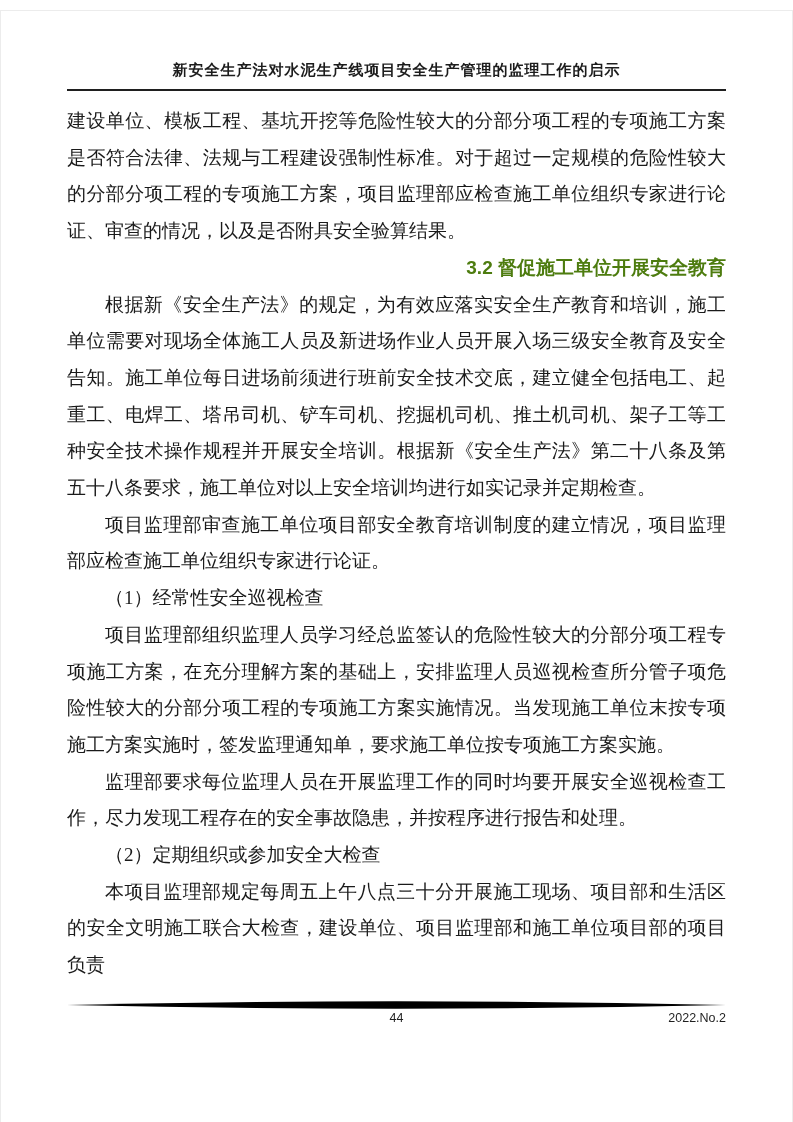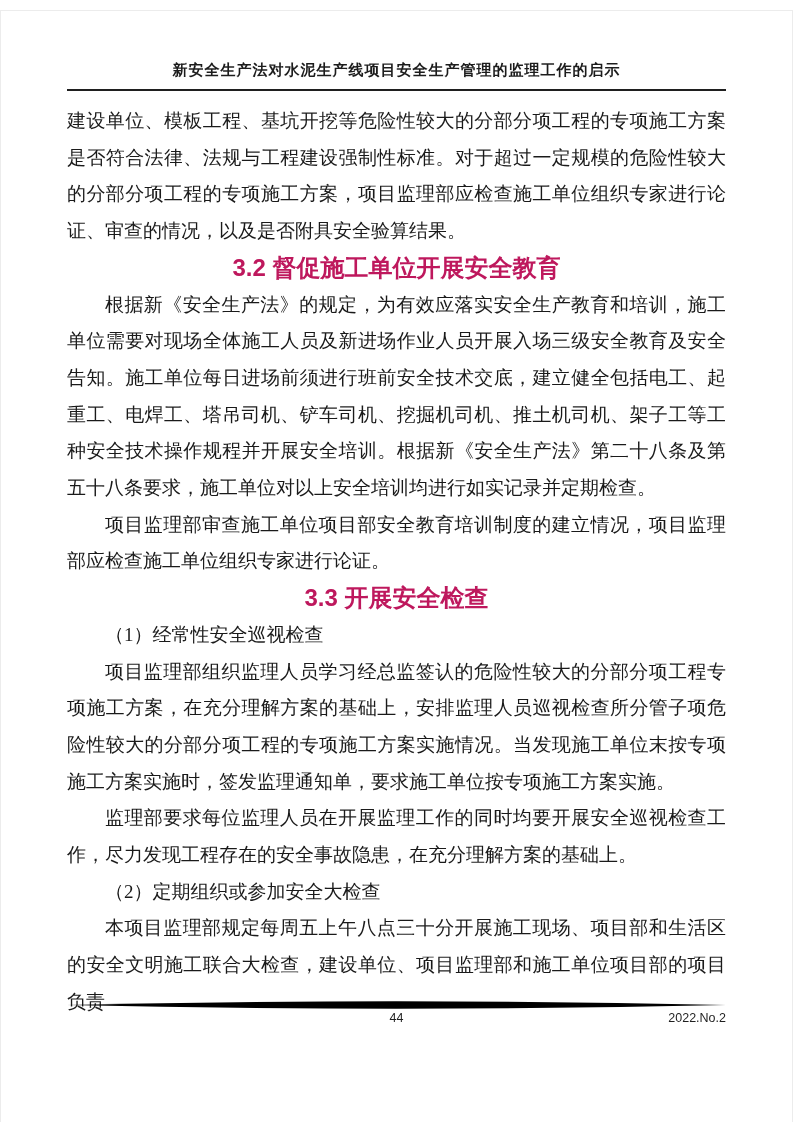--- a/index.html
+++ b/index.html
@@ -49,24 +49,24 @@
   }
   .para {
     margin: 0;
     text-indent: 2em;
   }
   .para.no-indent { text-indent: 0; }
   .heading {
     margin: 0;
     font-family: "Liberation Sans", "DejaVu Sans", sans-serif;
     font-weight: bold;
-    font-size: 24px;
+    font-size: 19px;
     line-height: 36.7px;
-    color: #be185d;
-    text-align: center;
+    color: #4d7c0f;
+    text-align: right;
   }
   .footer {
     position: absolute;
     left: 66px;
     right: 66px;
     top: 990px;
   }
   .footer-divider { display: block; width: 100%; height: 9px; }
   .footer-row {
     position: relative;
@@ -96,24 +96,23 @@
   <div class="header">
     <div class="header-title">新安全生产法对水泥生产线项目安全生产管理的监理工作的启示</div>
     <hr class="header-rule">
   </div>
 
   <div class="main">
     <p class="para no-indent">建设单位、模板工程、基坑开挖等危险性较大的分部分项工程的专项施工方案是否符合法律、法规与工程建设强制性标准。对于超过一定规模的危险性较大的分部分项工程的专项施工方案，项目监理部应检查施工单位组织专家进行论证、审查的情况，以及是否附具安全验算结果。</p>
     <h2 class="heading">3.2 督促施工单位开展安全教育</h2>
     <p class="para">根据新《安全生产法》的规定，为有效应落实安全生产教育和培训，施工单位需要对现场全体施工人员及新进场作业人员开展入场三级安全教育及安全告知。施工单位每日进场前须进行班前安全技术交底，建立健全包括电工、起重工、电焊工、塔吊司机、铲车司机、挖掘机司机、推土机司机、架子工等工种安全技术操作规程并开展安全培训。根据新《安全生产法》第二十八条及第五十八条要求，施工单位对以上安全培训均进行如实记录并定期检查。</p>
     <p class="para">项目监理部审查施工单位项目部安全教育培训制度的建立情况，项目监理部应检查施工单位组织专家进行论证。</p>
-    <h2 class="heading">3.3 开展安全检查</h2>
     <p class="para">（1）经常性安全巡视检查</p>
     <p class="para">项目监理部组织监理人员学习经总监签认的危险性较大的分部分项工程专项施工方案，在充分理解方案的基础上，安排监理人员巡视检查所分管子项危险性较大的分部分项工程的专项施工方案实施情况。当发现施工单位末按专项施工方案实施时，签发监理通知单，要求施工单位按专项施工方案实施。</p>
-    <p class="para">监理部要求每位监理人员在开展监理工作的同时均要开展安全巡视检查工作，尽力发现工程存在的安全事故隐患，在充分理解方案的基础上。</p>
+    <p class="para">监理部要求每位监理人员在开展监理工作的同时均要开展安全巡视检查工作，尽力发现工程存在的安全事故隐患，并按程序进行报告和处理。</p>
     <p class="para">（2）定期组织或参加安全大检查</p>
     <p class="para">本项目监理部规定每周五上午八点三十分开展施工现场、项目部和生活区的安全文明施工联合大检查，建设单位、项目监理部和施工单位项目部的项目负责</p>
   </div>
 
   <div class="footer">
     <svg class="footer-divider" viewBox="0 0 661 9" preserveAspectRatio="none" xmlns="http://www.w3.org/2000/svg">
       <path d="M0,4 Q330,-3.5 661,4 Q330,11.5 0,4 Z" fill="#000000"></path>
     </svg>
     <div class="footer-row">
       <span class="footer-page">44</span>

